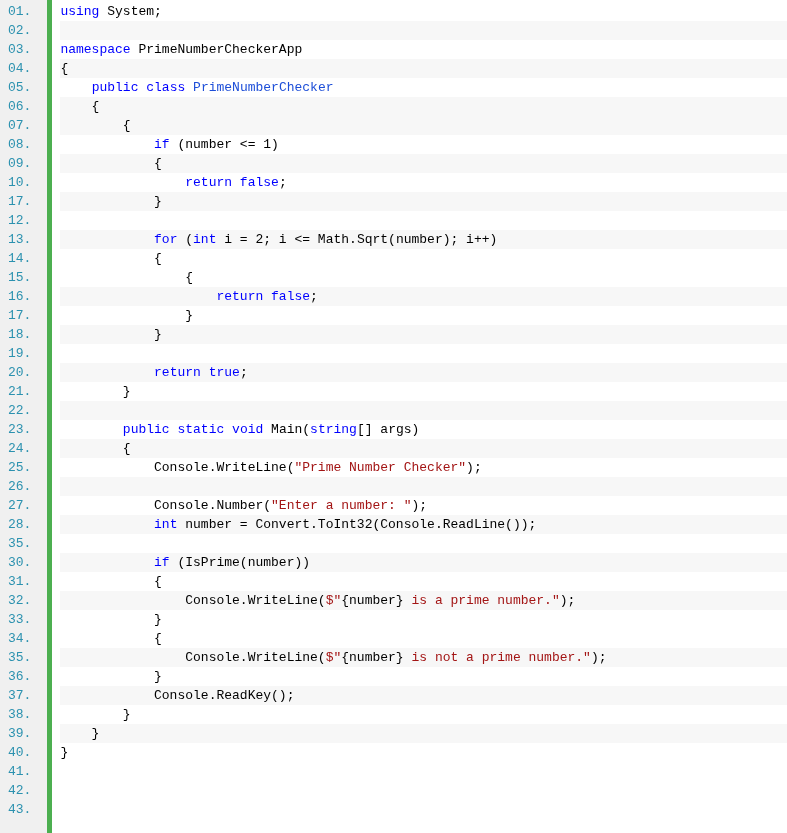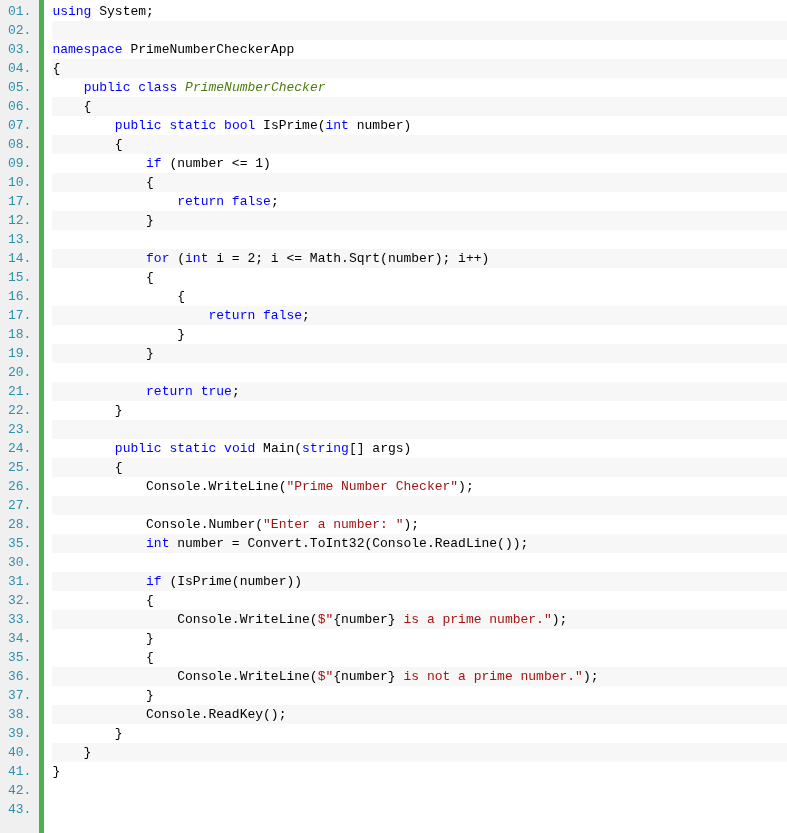--- a/index.html
+++ b/index.html
@@ -12,21 +12,21 @@
     overflow: hidden;
   }
   .editor {
     display: flex;
     height: 100%;
   }
   .gutter {
     background: #f0f0f0;
     color: #2b91af;
     text-align: right;
-    padding: 2px 8px 2px 8px;
+    padding: 2px 16px 2px 8px;
     user-select: none;
     flex-shrink: 0;
   }
   .gutter-line {
     height: 19px;
     line-height: 19px;
   }
   .marker-strip {
     width: 5px;
     background: #4caf50;
@@ -38,21 +38,21 @@
   }
   .code-line {
     height: 19px;
     line-height: 19px;
     white-space: pre;
   }
   .code-line.stripe {
     background: #f7f7f7;
   }
   .k { color: #0000ff; }
-  .t { color: #4d7c0f; font-style: italic; }
+  .t { color: #1d4ed8; }
   .s { color: #a31515; }
   .p { color: #000000; }
 </style>
 </head>
 <body>
 
 <div class="editor">
   <div class="gutter" id="gutter">
       <div class="gutter-line">01.</div>
       <div class="gutter-line">02.</div>
@@ -99,21 +99,20 @@
       <div class="gutter-line">43.</div>
     </div>
   <div class="marker-strip"></div>
   <div class="code-area" id="code">
       <div class="code-line"><span class="k">using</span><span class="p"> System;</span></div>
       <div class="code-line stripe"></div>
       <div class="code-line"><span class="k">namespace</span><span class="p"> PrimeNumberCheckerApp</span></div>
       <div class="code-line stripe"><span class="p">{</span></div>
       <div class="code-line"><span class="p">    </span><span class="k">public</span><span class="p"> </span><span class="k">class</span><span class="p"> </span><span class="t">PrimeNumberChecker</span></div>
       <div class="code-line stripe"><span class="p">    {</span></div>
-      <div class="code-line"><span class="p">        </span><span class="k">public</span><span class="p"> </span><span class="k">static</span><span class="p"> </span><span class="k">bool</span><span class="p"> IsPrime(</span><span class="k">int</span><span class="p"> number)</span></div>
       <div class="code-line stripe"><span class="p">        {</span></div>
       <div class="code-line"><span class="p">            </span><span class="k">if</span><span class="p"> (number &lt;= 1)</span></div>
       <div class="code-line stripe"><span class="p">            {</span></div>
       <div class="code-line"><span class="p">                </span><span class="k">return</span><span class="p"> </span><span class="k">false</span><span class="p">;</span></div>
       <div class="code-line stripe"><span class="p">            }</span></div>
       <div class="code-line"></div>
       <div class="code-line stripe"><span class="p">            </span><span class="k">for</span><span class="p"> (</span><span class="k">int</span><span class="p"> i = 2; i &lt;= Math.Sqrt(number); i++)</span></div>
       <div class="code-line"><span class="p">            {</span></div>
       <div class="code-line"><span class="p">                {</span></div>
       <div class="code-line stripe"><span class="p">                    </span><span class="k">return</span><span class="p"> </span><span class="k">false</span><span class="p">;</span></div>

